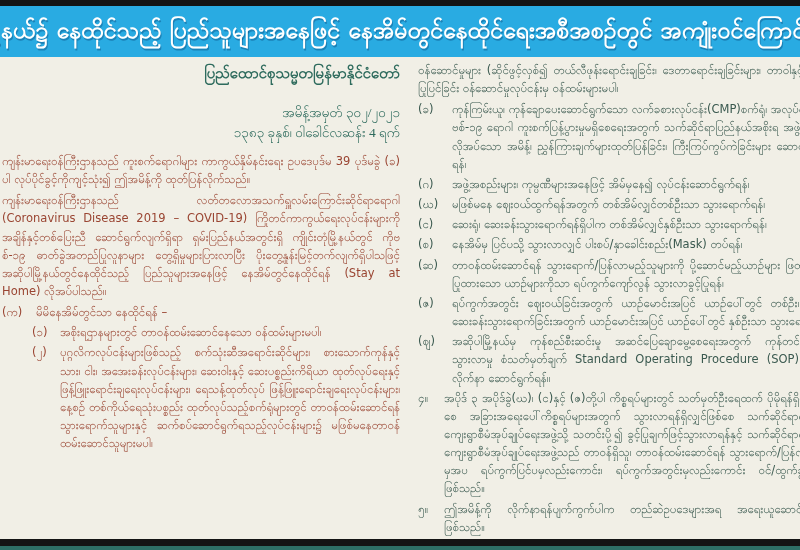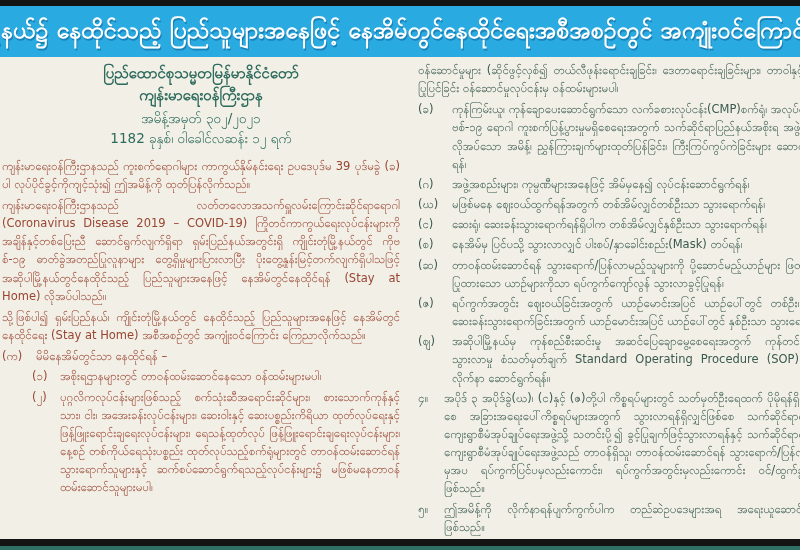--- a/index.html
+++ b/index.html
@@ -38,27 +38,28 @@
     color:#9a4532;
     font-size:11.5px;line-height:1.58;
     padding-left:6px;box-sizing:border-box;
   }
   .col-right{
     flex:0 0 420px;
     color:#3a594f;
     font-size:11.5px;line-height:1.58;
   }
   .doc-header{
-    text-align:center;color:#2e6b5d;
+    text-align:right;color:#2e6b5d;
     margin:2px 0 8px 0;
+    font-family:Liberation Serif, serif;
   }
   .doc-header .h-line1,.doc-header .h-line2{
     font-size:15px;font-weight:bold;line-height:1.45;
   }
-  .doc-header .h-line3{font-size:13.5px;margin-top:1px;line-height:1.5;}
+  .doc-header .h-line3{font-size:13.5px;margin-top:18px;line-height:1.5;}
   .doc-header .h-line4,.doc-header .h-line5{font-size:13.5px;line-height:1.55;}
   p.para{margin:0 0 3px 0;text-align:justify;}
   .li{display:flex;margin:0 0 2px 0;}
   .li .marker{flex:0 0 34px;}
   .li .text{flex:1;text-align:justify;}
   .sub{margin-left:30px;}
   .sub .marker{flex:0 0 28px;}
   .cont{margin-left:34px;}
   .clause .marker{flex:0 0 26px;}
   .bottom-bar{
@@ -80,28 +81,26 @@
   <header class="banner">
     <span class="banner-text">ကျိုင်းတုံမြို့နယ်၌ နေထိုင်သည့် ပြည်သူများအနေဖြင့် နေအိမ်တွင်နေထိုင်ရေးအစီအစဉ်တွင် အကျုံးဝင်ကြောင်း ကြေညာ</span>
   </header>
 
   <main class="content">
 
     <section class="col col-left">
 
       <div class="doc-header">
         <div class="h-line1">ပြည်ထောင်စုသမ္မတမြန်မာနိုင်ငံတော်</div>
-        <div class="h-line2">ကျန်းမာရေးဝန်ကြီးဌာန</div>
         <div class="h-line3">အမိန့်အမှတ် ၃၀၂/၂၀၂၁</div>
-        <div class="h-line4">1182 ခုနှစ်၊ ဝါခေါင်လဆန်း ၁၂ ရက်</div>
+        <div class="h-line4">၁၃၈၃ ခုနှစ်၊ ဝါခေါင်လဆန်း 4 ရက်</div>
       </div>
 
       <p class="para">ကျန်းမာရေးဝန်ကြီးဌာနသည် ကူးစက်ရောဂါများ ကာကွယ်နှိမ်နင်းရေး ဥပဒေပုဒ်မ 39 ပုဒ်မခွဲ (ခ) ပါ လုပ်ပိုင်ခွင့်ကိုကျင့်သုံး၍ ဤအမိန့်ကို ထုတ်ပြန်လိုက်သည်။</p>
       <p class="para">ကျန်းမာရေးဝန်ကြီးဌာနသည် လတ်တလောအသက်ရှူလမ်းကြောင်းဆိုင်ရာရောဂါ (Coronavirus Disease 2019 – COVID-19) ကြိုတင်ကာကွယ်ရေးလုပ်ငန်းများကို အချိန်နှင့်တစ်ပြေးညီ ဆောင်ရွက်လျက်ရှိရာ ရှမ်းပြည်နယ်အတွင်းရှိ ကျိုင်းတုံမြို့နယ်တွင် ကိုဗစ်-၁၉ ဓာတ်ခွဲအတည်ပြုလူနာများ တွေ့ရှိမှုများပြားလာပြီး ပိုးတွေ့နှုန်းမြင့်တက်လျက်ရှိပါသဖြင့် အဆိုပါမြို့နယ်တွင်နေထိုင်သည့် ပြည်သူများအနေဖြင့် နေအိမ်တွင်နေထိုင်ရန် (Stay at Home) လိုအပ်ပါသည်။</p>
-      <p class="para">သို့ဖြစ်ပါ၍ ရှမ်းပြည်နယ်၊ ကျိုင်းတုံမြို့နယ်တွင် နေထိုင်သည့် ပြည်သူများအနေဖြင့် နေအိမ်တွင် နေထိုင်ရေး (Stay at Home) အစီအစဉ်တွင် အကျုံးဝင်ကြောင်း ကြေညာလိုက်သည်။</p>
 
       <div class="li">
         <span class="marker">(က)</span>
         <span class="text">မိမိနေအိမ်တွင်သာ နေထိုင်ရန် –</span>
       </div>
 
       <div class="li sub">
         <span class="marker">(၁)</span>
         <span class="text">အစိုးရဌာနများတွင် တာဝန်ထမ်းဆောင်နေသော ဝန်ထမ်းများမပါ၊</span>
       </div>

